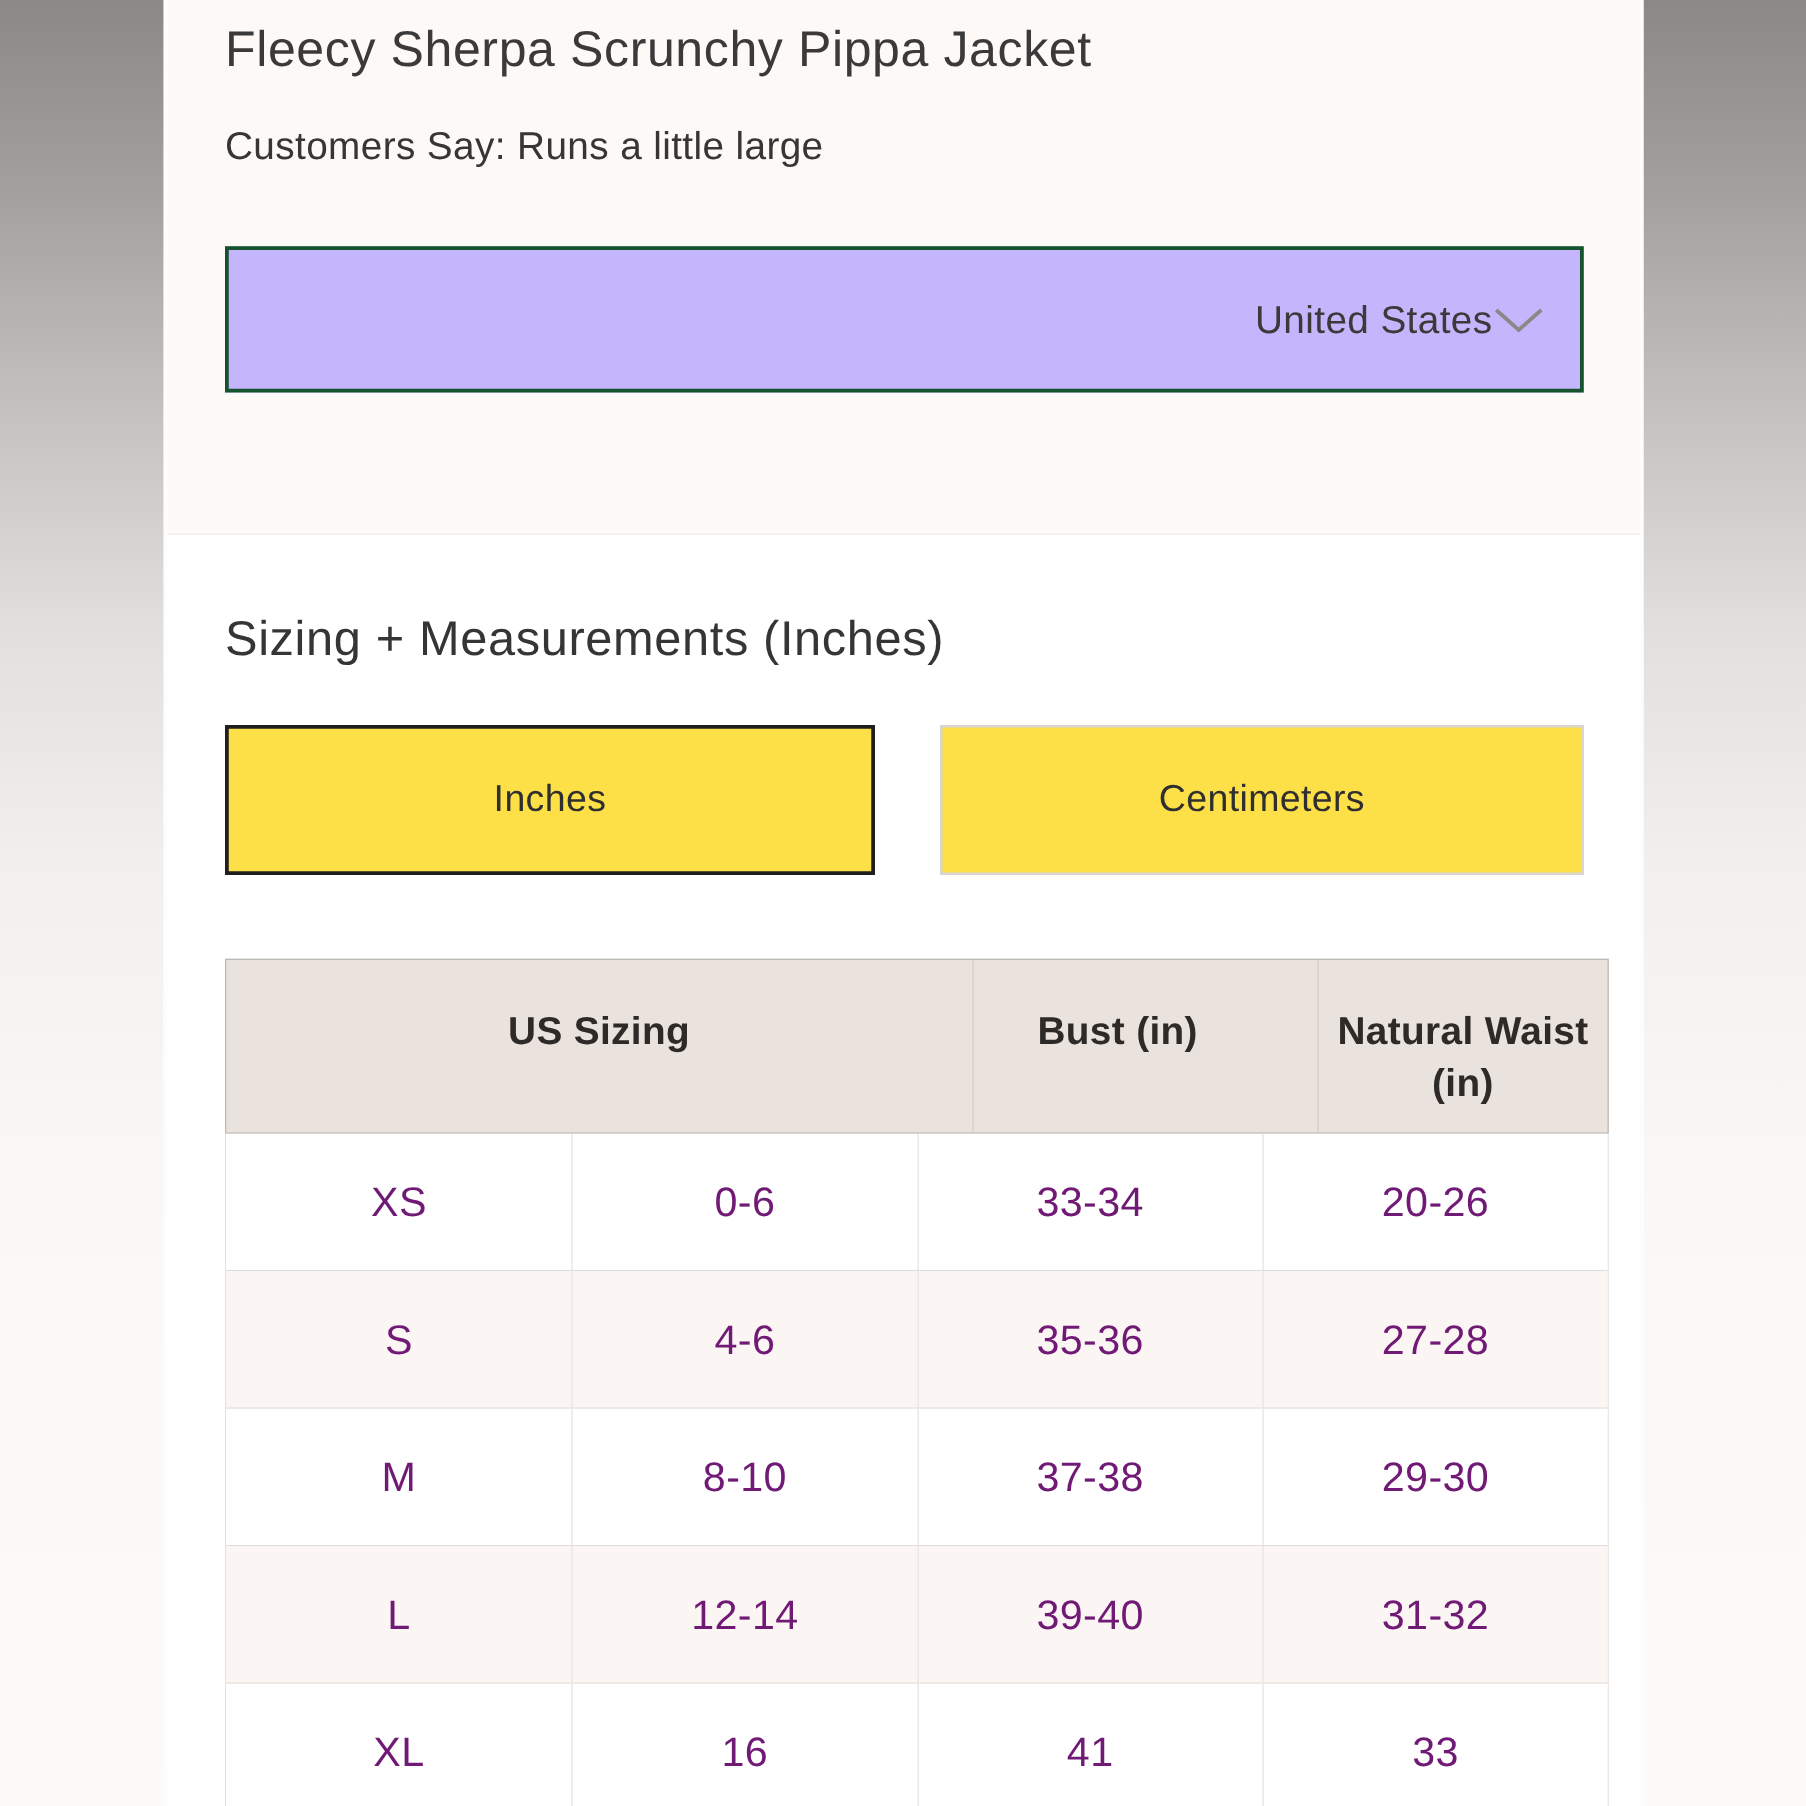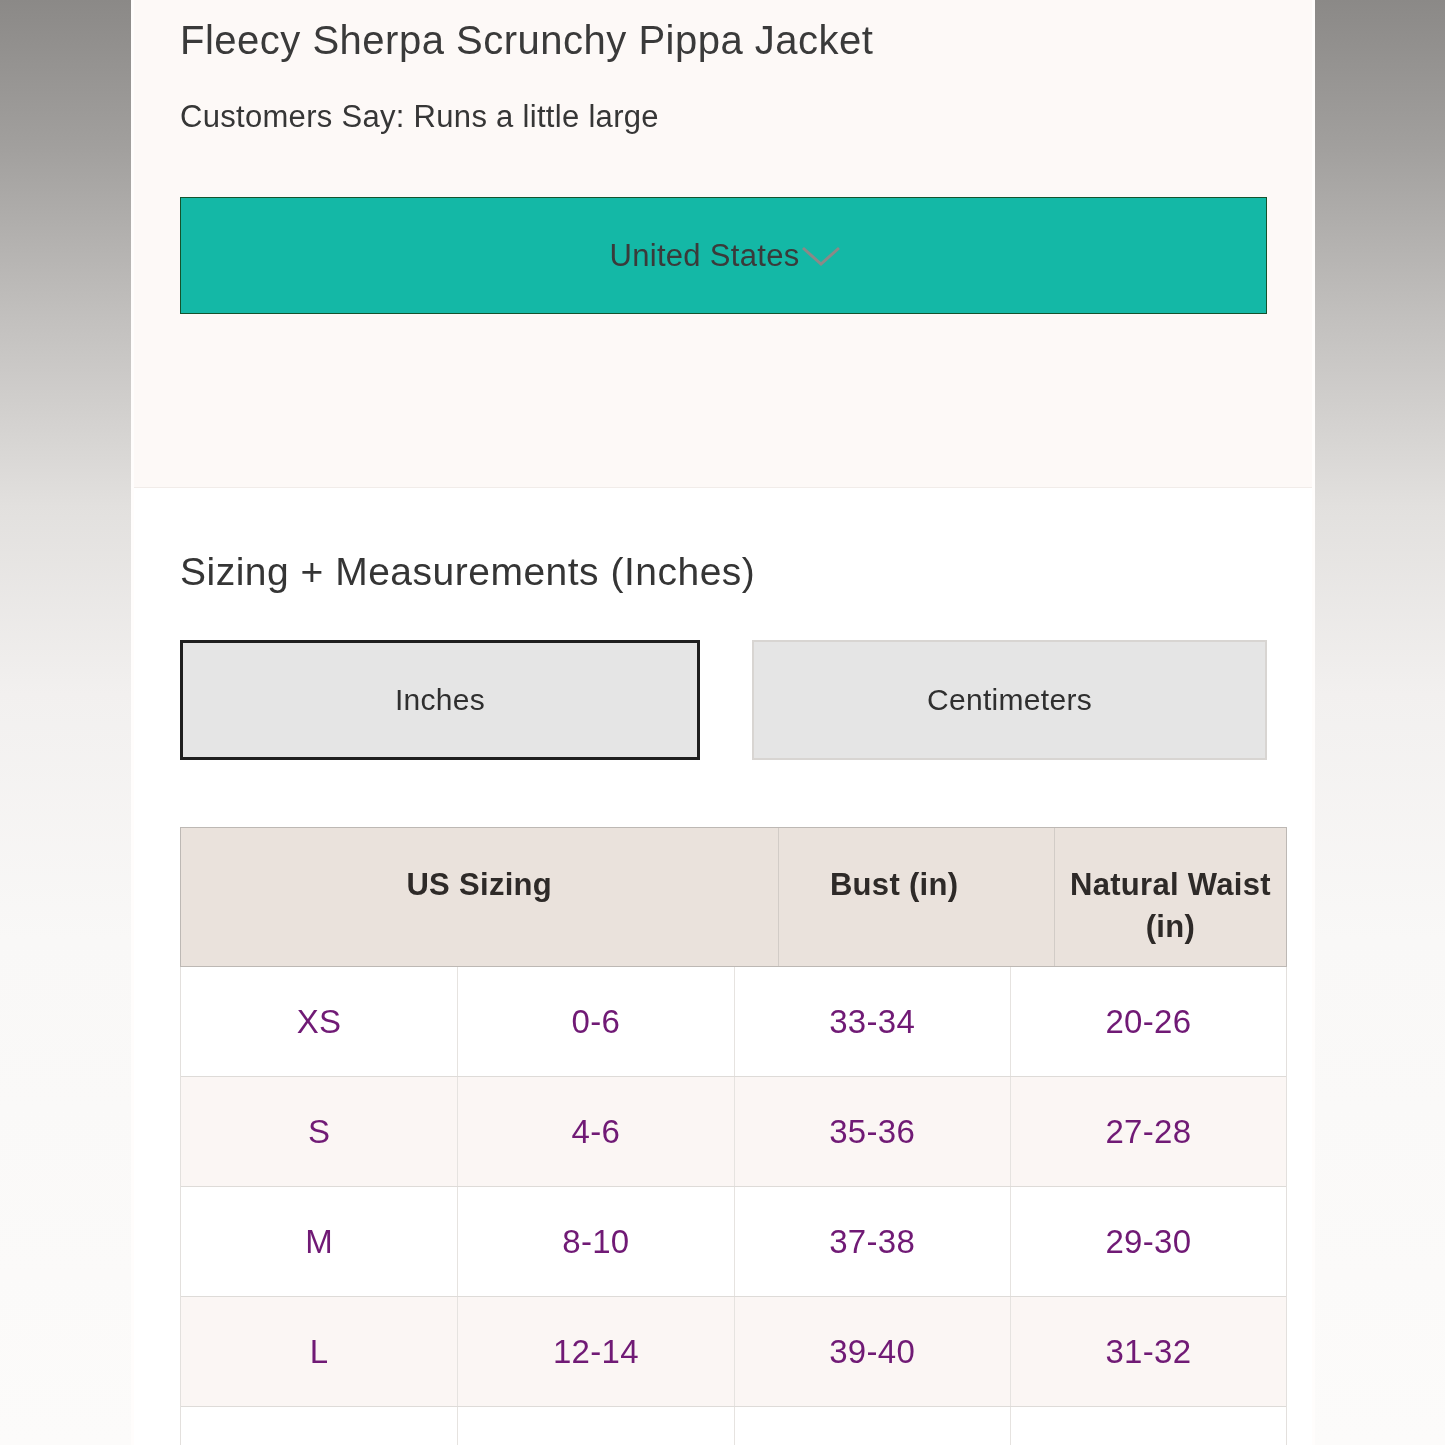--- a/index.html
+++ b/index.html
@@ -22,21 +22,21 @@
   .content {
     width: 1184px;
     flex: 0 0 auto;
     height: 1445px;
     border-left: 3px solid #fffdfc;
     border-right: 3px solid #fffdfc;
     background: #ffffff;
   }
   .top-block {
     background: #fdf9f7;
-    height: 488px;
+    height: 428px;
     padding: 14px 0 0 46px;
     border-bottom: 1px solid #f1ece9;
   }
   .product-title {
     font-size: 40px;
     font-weight: 300;
     letter-spacing: 0.5px;
     color: #3a3a3a;
     line-height: 1.3;
   }
@@ -44,25 +44,25 @@
     margin-top: 33px;
     font-size: 31px;
     font-weight: 300;
     letter-spacing: 0.3px;
     color: #363636;
   }
   .region-select {
     margin-top: 62px;
     width: 1087px;
     height: 117px;
-    background: #14b8a6;
-    border: 1px solid #14532d;
+    background: #c4b5fd;
+    border: 3px solid #14532d;
     display: flex;
     align-items: center;
-    justify-content: center;
+    justify-content: flex-end;
     padding: 0 28px 0 32px;
     cursor: pointer;
   }
   .region-select-value {
     font-size: 31px;
     font-weight: 300;
     letter-spacing: 0.3px;
     color: #3a3a3a;
   }
   .white-block { padding: 62px 0 0 46px; background: #ffffff; }
@@ -73,21 +73,21 @@
     color: #353535;
   }
   .toggle-row {
     margin-top: 46px;
     width: 1087px;
     display: flex;
     gap: 32px;
   }
   .unit-btn {
     height: 120px;
-    background: #e5e5e5;
+    background: #fde047;
     display: flex;
     align-items: center;
     justify-content: center;
     font-size: 30px;
     font-weight: 300;
     letter-spacing: 0.3px;
     color: #2f2f2f;
     cursor: pointer;
   }
   .unit-btn.selected   { width: 530px; border: 3px solid #1f1f1f; }

